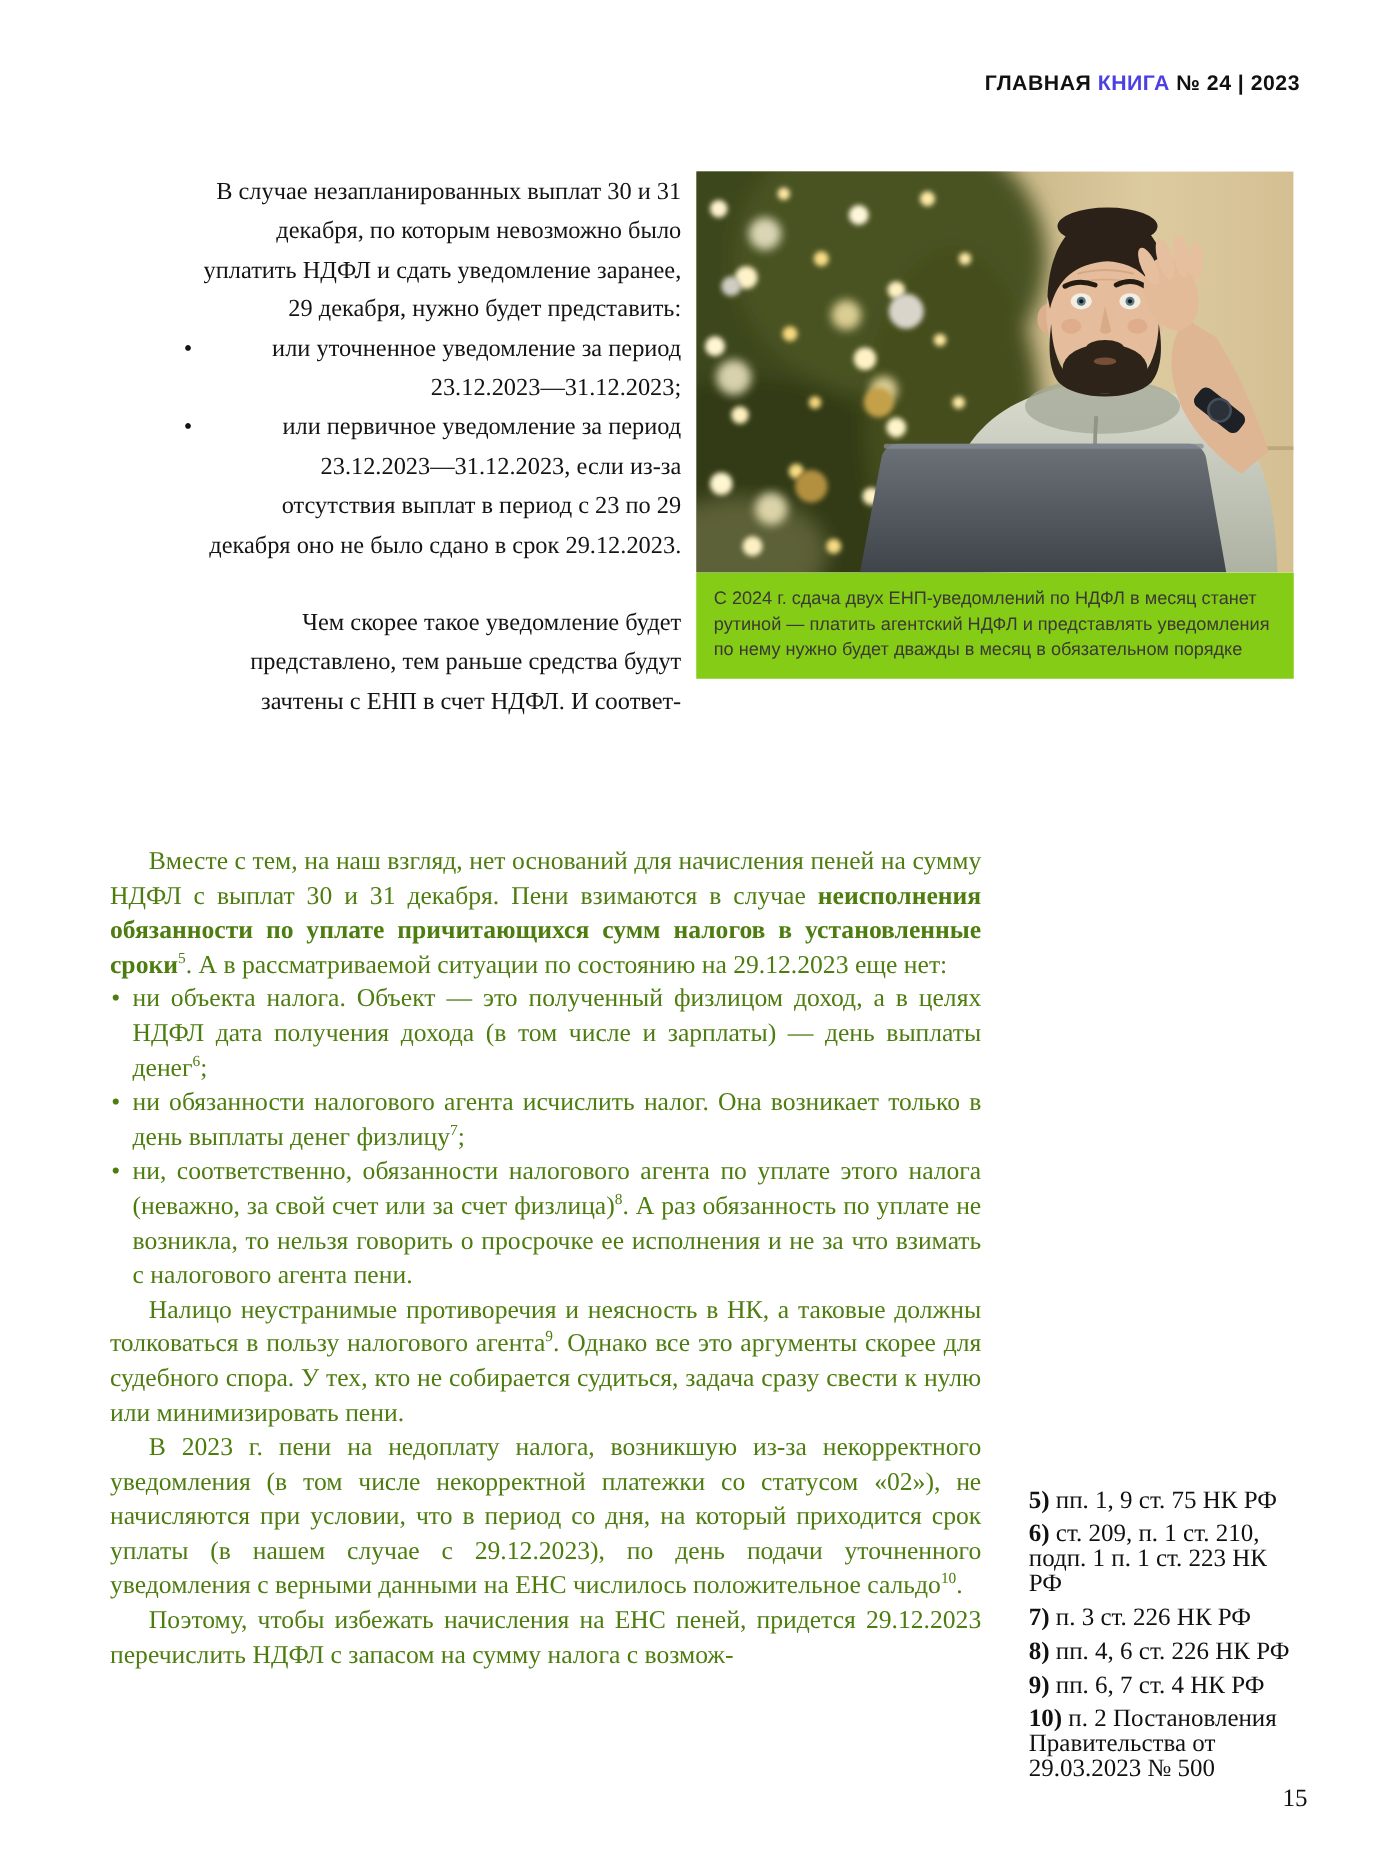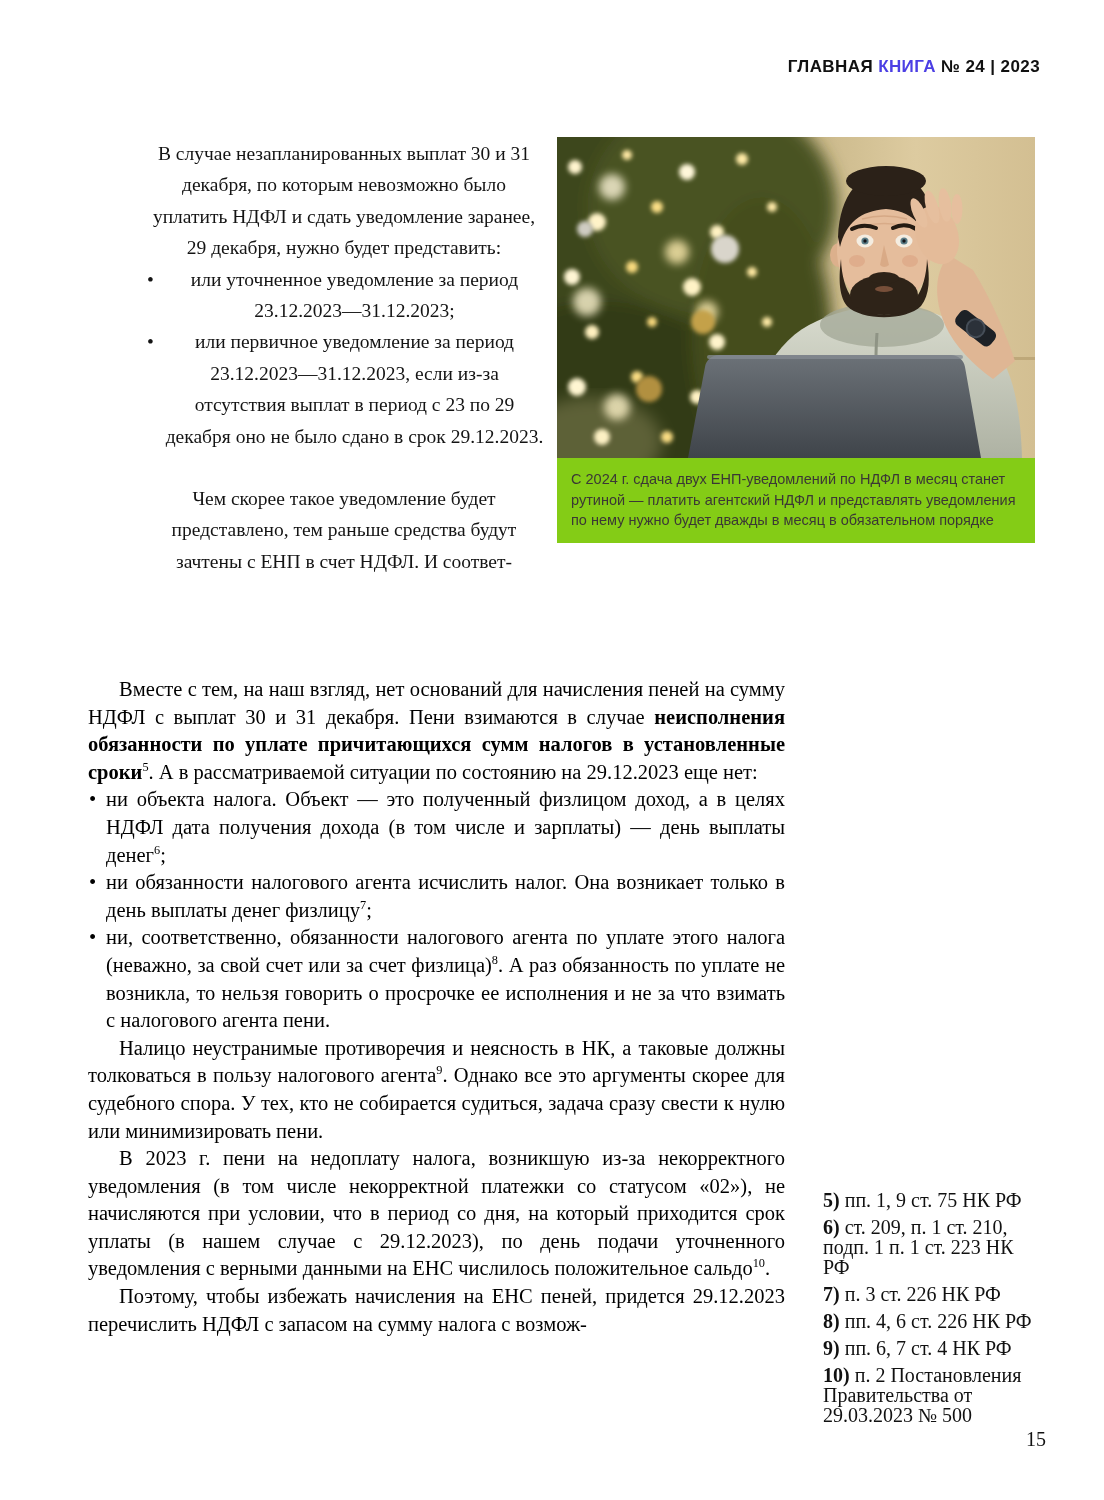--- a/index.html
+++ b/index.html
@@ -18,21 +18,21 @@
     position:absolute;top:57px;right:64px;
     font-family:"Liberation Sans", sans-serif;
     font-weight:bold;font-size:17px;letter-spacing:.4px;
     color:#111111;white-space:nowrap;
   }
   .masthead .accent{color:#4c3fe4;}
   
   .intro-col{
     position:absolute;left:143px;top:138px;width:402px;
     font-size:19.5px;line-height:31.4px;color:#141414;
-    text-align:center;
+    text-align:right;
   }
   .intro-col p{margin:0;}
   .intro-bullet{
     position:relative;padding-left:21px;margin:0;
   }
   .intro-bullet::before{
     content:"•";position:absolute;left:4px;top:0;
   }
   .intro-continued{margin-top:31px !important;}
   .intro-wide{
@@ -44,21 +44,21 @@
   .photo-frame{width:478px;height:321px;overflow:hidden;display:block;}
   .photo-caption{
     background:#84cc16;
     padding:11px 16px 12px 14px;
     font-family:"Liberation Sans", sans-serif;
     font-size:14.5px;line-height:20.5px;color:#3b3835;
   }
   
   .body-col{
     position:absolute;left:88px;top:676px;width:697px;
-    font-size:20.5px;line-height:27.6px;color:#000000;
+    font-size:20.5px;line-height:27.6px;color:#4d7c0f;
     text-align:justify;
   }
   .body-col p{margin:0;}
   .p-indent{text-indent:31px;}
   .body-bullet{
     position:relative;padding-left:18px;margin:0;font-family:Liberation Serif, serif;
   }
   .body-bullet::before{
     content:"•";position:absolute;left:1px;top:0;
   }

